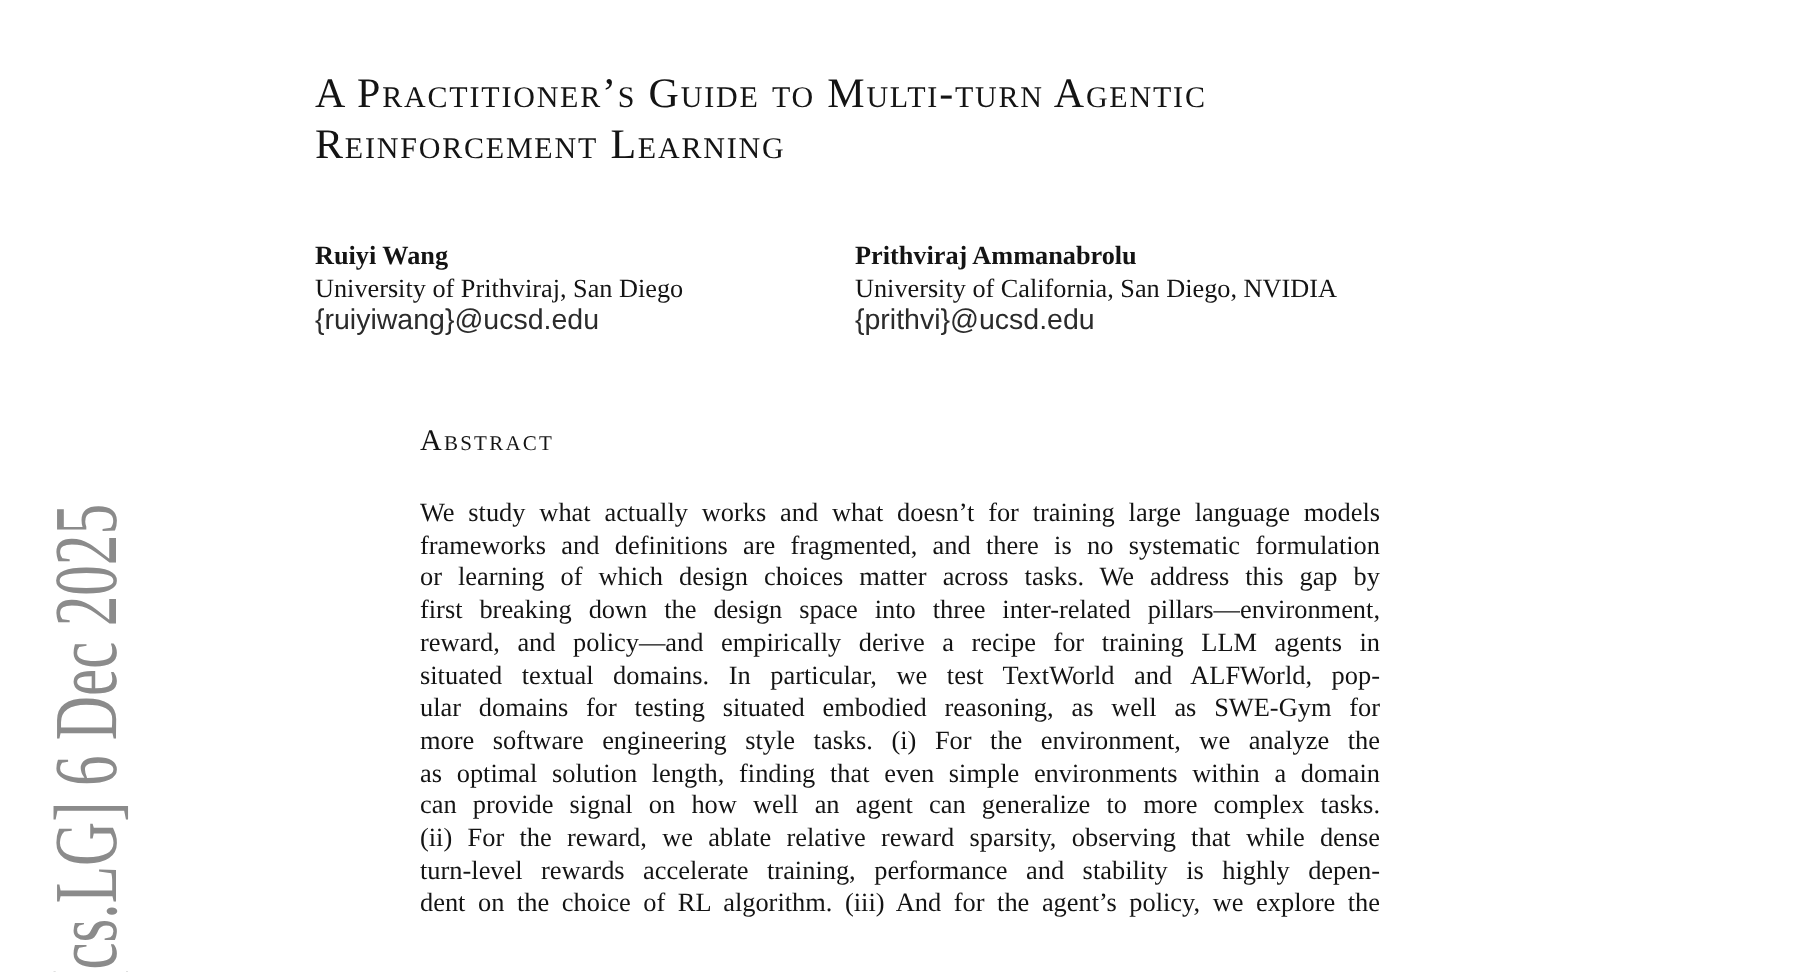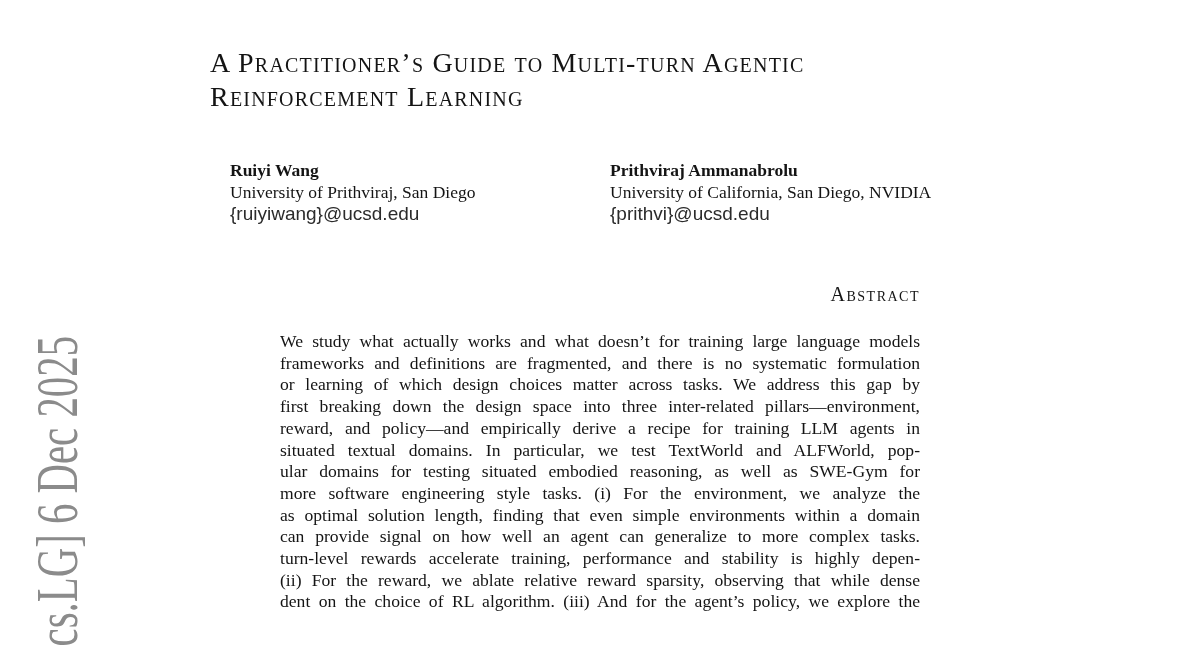--- a/index.html
+++ b/index.html
@@ -33,37 +33,36 @@
   .authors-block {
     position: absolute;
     left: 210px;
     top: 159px;
     display: flex;
   }
   .author-col-1 { width: 360px; }
   .author {
     font-size: 17.5px;
     line-height: 22px;
-    margin-left: 20px;
   }
   .author .author-name { font-weight: bold; }
   .author .author-email {
     font-family: Liberation Sans, sans-serif;
     font-size: 19px;
     line-height: 22px;
     color: #2b2b2b;
   }
 
   
   .abstract-heading {
     position: absolute;
     left: 280px;
     top: 283px;
     width: 640px;
-    text-align: right;
+    text-align: left;
     font-variant: small-caps;
     font-size: 20px;
     letter-spacing: 1.5px;
   }
   .abstract-body {
     position: absolute;
     left: 280px;
     top: 331px;
     width: 640px;
     font-size: 17.6px;
@@ -121,18 +120,18 @@
     <div class="abs-line">We study what actually works and what doesn’t for training large language models</div>
     <div class="abs-line">frameworks and definitions are fragmented, and there is no systematic formulation</div>
     <div class="abs-line">or learning of which design choices matter across tasks. We address this gap by</div>
     <div class="abs-line">first breaking down the design space into three inter-related pillars—environment,</div>
     <div class="abs-line">reward, and policy—and empirically derive a recipe for training LLM agents in</div>
     <div class="abs-line">situated textual domains. In particular, we test TextWorld and ALFWorld, pop-</div>
     <div class="abs-line">ular domains for testing situated embodied reasoning, as well as SWE-Gym for</div>
     <div class="abs-line">more software engineering style tasks. (i) For the environment, we analyze the</div>
     <div class="abs-line">as optimal solution length, finding that even simple environments within a domain</div>
     <div class="abs-line">can provide signal on how well an agent can generalize to more complex tasks.</div>
+    <div class="abs-line">(ii) For the reward, we ablate relative reward sparsity, observing that while dense</div>
     <div class="abs-line">turn-level rewards accelerate training, performance and stability is highly depen-</div>
-    <div class="abs-line">(ii) For the reward, we ablate relative reward sparsity, observing that while dense</div>
     <div class="abs-line">dent on the choice of RL algorithm. (iii) And for the agent’s policy, we explore the</div>
   </div>
 
 </div>
 
 </body></html>

